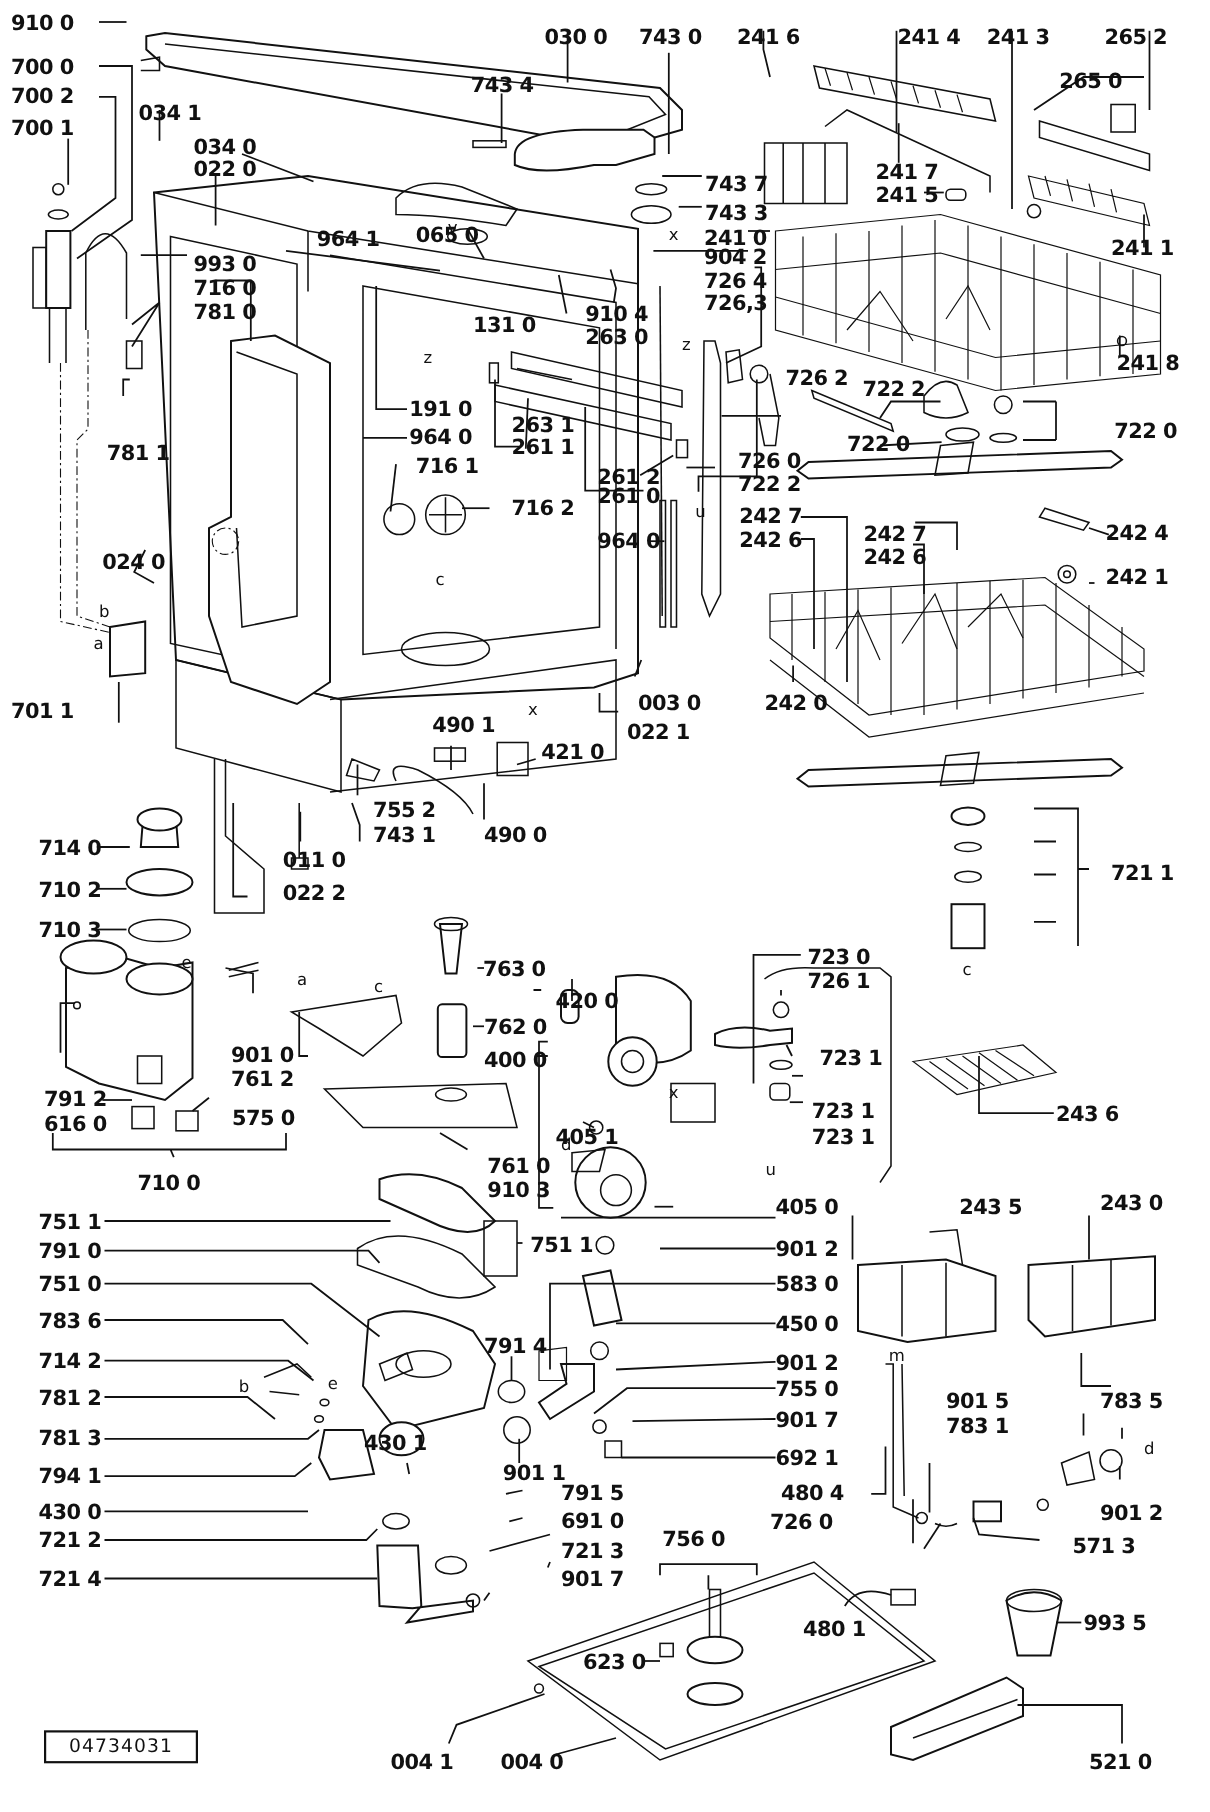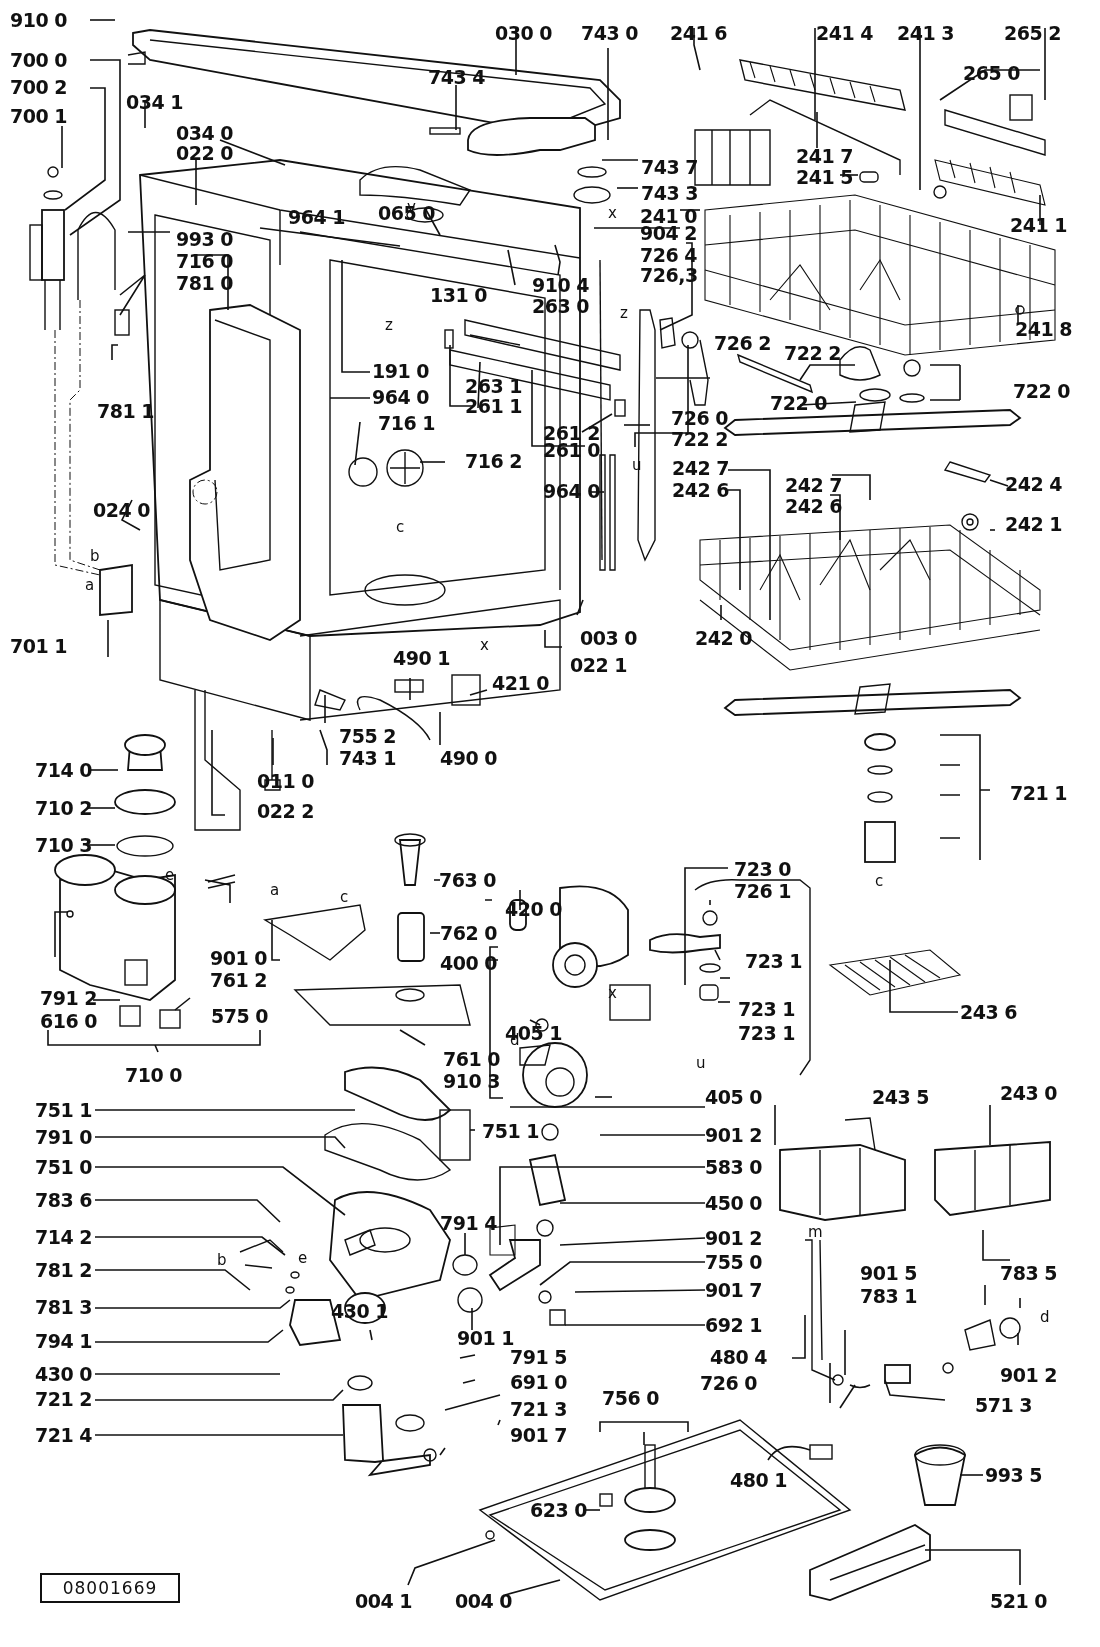--- a/index.html
+++ b/index.html
@@ -535,13 +535,13 @@
     <text class="sm" x="608" y="998">x</text>
     <text class="sm" x="510" y="1045">d</text>
     <text class="sm" x="696" y="1068">u</text>
     <text class="sm" x="217" y="1265">b</text>
     <text class="sm" x="298" y="1263">e</text>
     <text class="sm" x="808" y="1237">m</text>
     <text class="sm" x="1040" y="1322">d</text>
   </g>
 </svg>
 
-<div id="code-box">08001669</div>
+<div id="code-box">04734031</div>
 
 </body></html>

